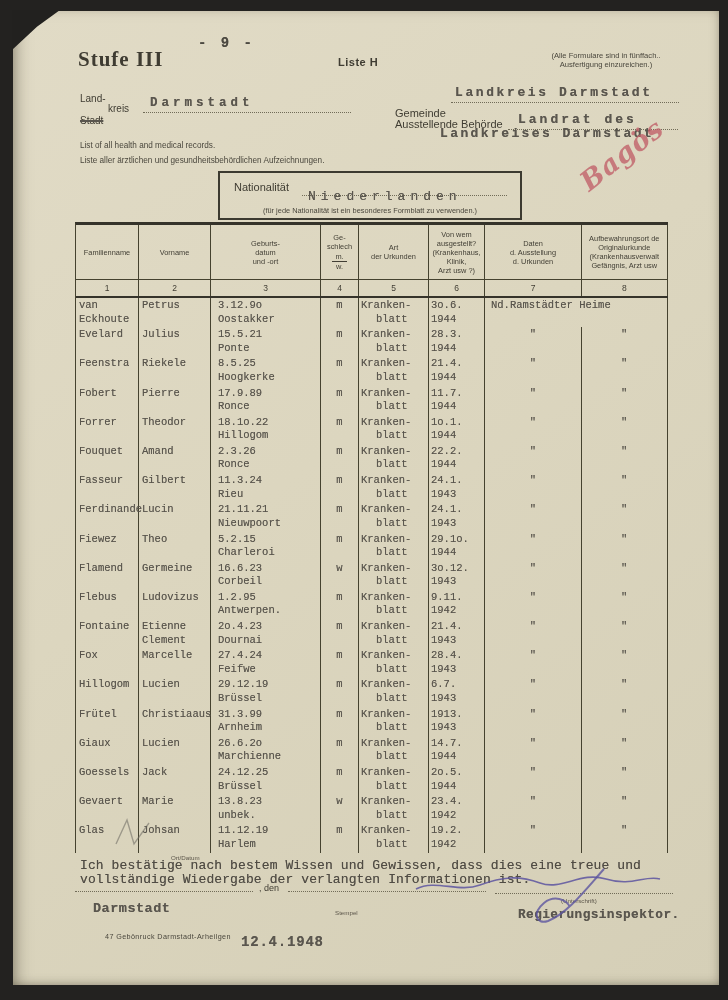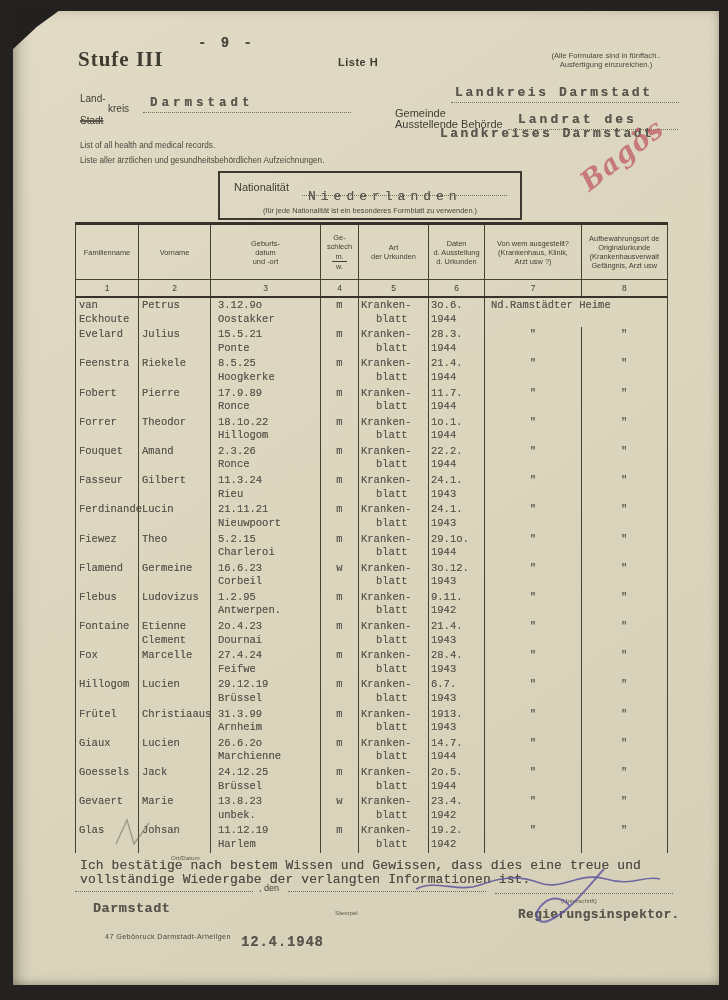--- a/index.html
+++ b/index.html
@@ -111,28 +111,28 @@
           <div class="frac">
             <div class="ftop">m.</div>
             <div class="fbot">w.</div>
           </div>
         </div>
         <div class="hcell">
           <div class="hline">Art</div>
           <div class="hline">der Urkunden</div>
         </div>
         <div class="hcell">
+          <div class="hline">Von wem ausgestellt?</div>
+          <div class="hline">(Krankenhaus, Klinik,</div>
+          <div class="hline">Arzt usw ?)</div>
+        </div>
+        <div class="hcell">
           <div class="hline">Daten</div>
           <div class="hline">d. Ausstellung</div>
           <div class="hline">d. Urkunden</div>
-        </div>
-        <div class="hcell">
-          <div class="hline">Von wem ausgestellt?</div>
-          <div class="hline">(Krankenhaus, Klinik,</div>
-          <div class="hline">Arzt usw ?)</div>
         </div>
         <div class="hcell">
           <div class="hline">Aufbewahrungsort de</div>
           <div class="hline">Originalurkunde</div>
           <div class="hline">(Krankenhausverwalt</div>
           <div class="hline">Gefängnis, Arzt usw</div>
         </div>
       </div>
     <div class="grid nrow">
         <div class="ncell">1</div>

